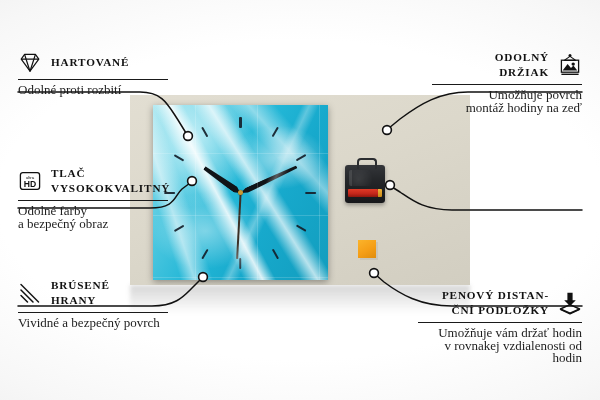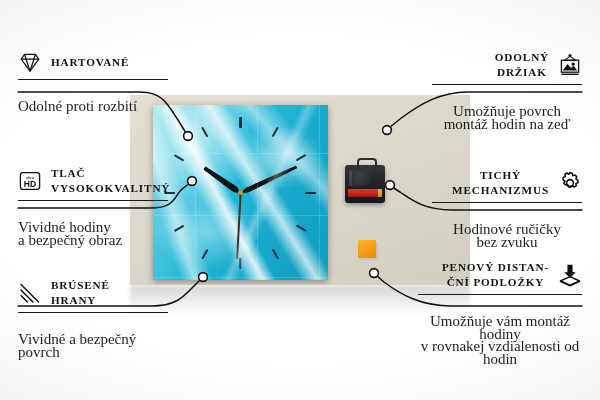--- a/index.html
+++ b/index.html
@@ -100,36 +100,36 @@
   .connectors{position:absolute;inset:0;pointer-events:none;}
   
   .feat{position:absolute;}
   .feat .head{display:flex;align-items:center;gap:9px;}
   .feat .title{
     font-size:11.2px;font-weight:700;letter-spacing:.85px;color:#121212;
     line-height:14.5px;text-transform:uppercase;
   }
   .feat .rule{height:1px;background:#1a1a1a;margin-top:5px;}
   .feat .desc{
-    font-size:15px;color:#1d1d1d;line-height:12.6px;margin-top:20px;
+    font-size:13px;color:#1d1d1d;line-height:12.6px;margin-top:4px;
     font-family:"Liberation Serif",serif;
   }
   .feat.left .head{flex-direction:row;justify-content:flex-start;}
   .feat.left .title,.feat.left .desc{text-align:left;}
   .feat.right .head{flex-direction:row-reverse;justify-content:flex-start;}
-  .feat.right .title,.feat.right .desc{text-align:center;}
+  .feat.right .title,.feat.right .desc{text-align:right;}
   .ico{width:24px;height:24px;flex:0 0 24px;display:block;}
   .ico svg{display:block;width:24px;height:24px;}
   
   #f-glass {left:18px; top:50px;  width:150px;}
   #f-print {left:18px; top:166px; width:150px;}
   #f-edges {left:18px; top:278px; width:150px;}
   #f-holder{left:432px;top:50px;  width:150px;}
   #f-mech  {left:432px;top:168px; width:150px;}
-  #f-foam  {left:418px;top:260px; width:164px;}
+  #f-foam  {left:418px;top:288px; width:164px;}
   #f-holder .rule,#f-mech .rule,#f-foam .rule{background:#1a1a1a;}
 </style>
 </head>
 <body>
 
 <div id="stage">
 
   <div class="photo-shadow"></div>
   <div class="photo">
 
@@ -213,21 +213,21 @@
           <text x="12" y="18" text-anchor="middle" font-family="Liberation Sans, sans-serif" font-size="8.6" font-weight="bold" fill="#111">HD</text>
         </svg>
       </span>
       <div class="title">
         <div>TLAČ</div>
         <div>VYSOKOKVALITNÝ</div>
       </div>
     </div>
     <div class="rule"></div>
     <div class="desc">
-      <div>Vividné hodiny</div>
+      <div>Odolné farby</div>
       <div>a bezpečný obraz</div>
     </div>
   </div>
 
   <div class="feat left" id="f-edges">
     <div class="head">
       <span class="ico">
         <svg viewBox="0 0 24 24">
             <g stroke="#111" stroke-width="1.5" stroke-linecap="round">
           <path d="M3 3.5 20.5 21"></path>
@@ -260,58 +260,39 @@
         </svg>
       </span>
       <div class="title">
         <div>ODOLNÝ</div>
         <div>DRŽIAK</div>
       </div>
     </div>
     <div class="rule"></div>
     <div class="desc">
       <div>Umožňuje povrch</div>
-      <div>montáž hodin na zeď</div>
-    </div>
-  </div>
-
-  <div class="feat right" id="f-mech">
-    <div class="head">
-      <span class="ico">
-        <svg viewBox="0 0 24 24">
-          <path d="M12 1.6l2.3.9.6 2.2 2.2-.6 1.7 1.7-.9 2.1 1.9 1.3.2 2.4-2 .9.2 2.3-2.1 1.2-1.8-1.3-1.7 1.5-2.3-.5-.7-2.1-2.2.4-1.5-1.8 1-2-1.8-1.4v-2.4l2.1-.8-.3-2.3 2-1.3 1.9 1.2 1.2-1.6z" fill="none" stroke="#111" stroke-width="1.6" stroke-linejoin="round"></path>
-          <circle cx="12" cy="12" r="3.4" fill="none" stroke="#111" stroke-width="1.6"></circle>
-        </svg>
-      </span>
-      <div class="title">
-        <div>TICHÝ</div>
-        <div>MECHANIZMUS</div>
-      </div>
-    </div>
-    <div class="rule"></div>
-    <div class="desc">
-      <div>Hodinové ručičky</div>
-      <div>bez zvuku</div>
-    </div>
-  </div>
+      <div>montáž hodiny na zeď</div>
+    </div>
+  </div>
+
 
   <div class="feat right" id="f-foam">
     <div class="head">
       <span class="ico">
         <svg viewBox="0 0 24 24">
           <path d="M9.4 1.8h5.2v7.4h3.2L12 15 6.2 9.2h3.2V1.8z" fill="#111"></path>
           <path d="M12 13.6 21.6 18 12 22.2 2.4 18 12 13.6z" fill="none" stroke="#111" stroke-width="1.4" stroke-linejoin="round"></path>
           <path d="M2.4 18.4 12 22.8l9.6-4.4" fill="none" stroke="#111" stroke-width="1.4" stroke-linejoin="round"></path>
         </svg>
       </span>
       <div class="title">
         <div>PENOVÝ DISTAN-</div>
         <div>ČNÍ PODLOŽKY</div>
       </div>
     </div>
     <div class="rule"></div>
     <div class="desc">
-      <div>Umožňuje vám montáž hodiny</div>
+      <div>Umožňuje vám držať hodin</div>
       <div>v rovnakej vzdialenosti od hodin</div>
     </div>
   </div>
 
 </div>
 
 </body></html>

